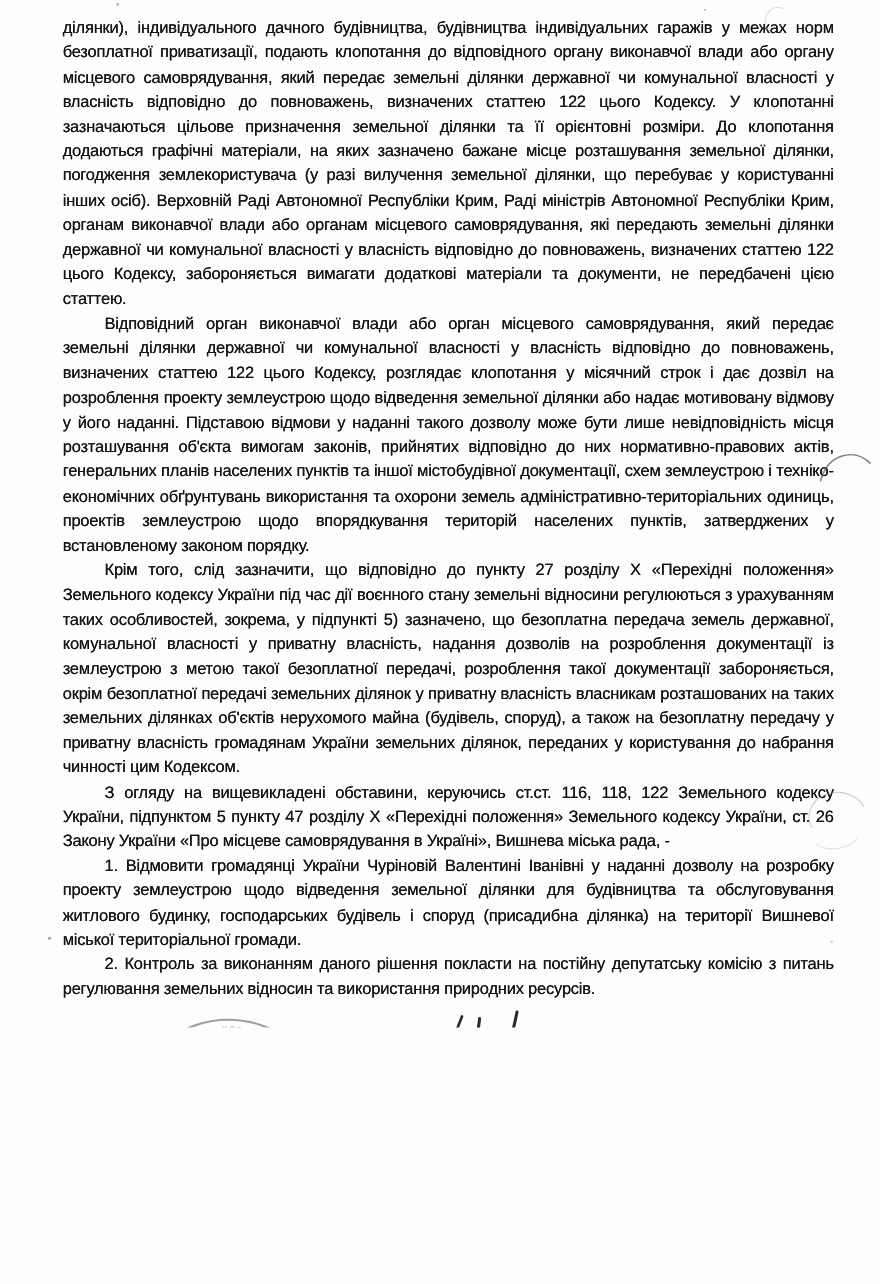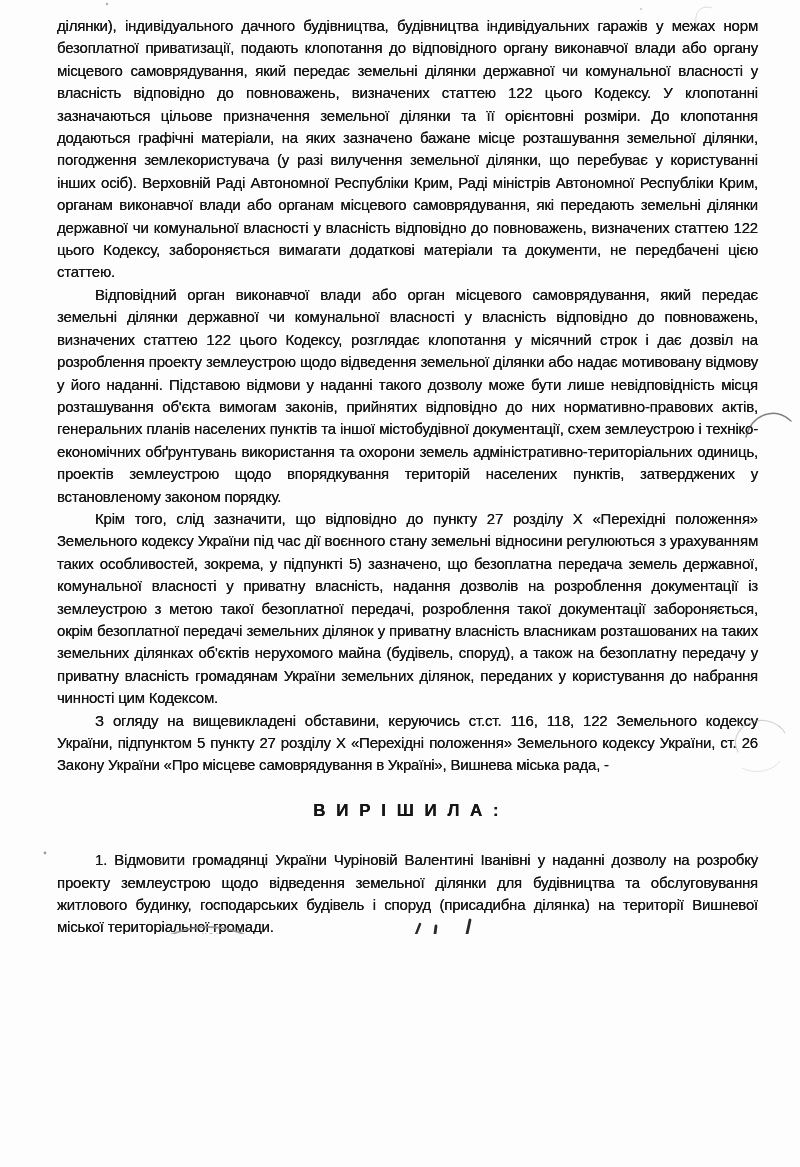--- a/index.html
+++ b/index.html
@@ -69,22 +69,21 @@
 </style>
 </head>
 <body>
 
 <div class="page">
 
   <div class="body-text">
     <p class="para no-indent">ділянки), індивідуального дачного будівництва, будівництва індивідуальних гаражів у межах норм безоплатної приватизації, подають клопотання до відповідного органу виконавчої влади або органу місцевого самоврядування, який передає земельні ділянки державної чи комунальної власності у власність відповідно до повноважень, визначених статтею 122 цього Кодексу. У клопотанні зазначаються цільове призначення земельної ділянки та її орієнтовні розміри. До клопотання додаються графічні матеріали, на яких зазначено бажане місце розташування земельної ділянки, погодження землекористувача (у разі вилучення земельної ділянки, що перебуває у користуванні інших осіб). Верховній Раді Автономної Республіки Крим, Раді міністрів Автономної Республіки Крим, органам виконавчої влади або органам місцевого самоврядування, які передають земельні ділянки державної чи комунальної власності у власність відповідно до повноважень, визначених статтею 122 цього Кодексу, забороняється вимагати додаткові матеріали та документи, не передбачені цією статтею.</p>
     <p class="para">Відповідний орган виконавчої влади або орган місцевого самоврядування, який передає земельні ділянки державної чи комунальної власності у власність відповідно до повноважень, визначених статтею 122 цього Кодексу, розглядає клопотання у місячний строк і дає дозвіл на розроблення проекту землеустрою щодо відведення земельної ділянки або надає мотивовану відмову у його наданні. Підставою відмови у наданні такого дозволу може бути лише невідповідність місця розташування об'єкта вимогам законів, прийнятих відповідно до них нормативно-правових актів, генеральних планів населених пунктів та іншої містобудівної документації, схем землеустрою і техніко-економічних обґрунтувань використання та охорони земель адміністративно-територіальних одиниць, проектів землеустрою щодо впорядкування територій населених пунктів, затверджених у встановленому законом порядку.</p>
     <p class="para">Крім того, слід зазначити, що відповідно до пункту 27 розділу X «Перехідні положення» Земельного кодексу України під час дії воєнного стану земельні відносини регулюються з урахуванням таких особливостей, зокрема, у підпункті 5) зазначено, що безоплатна передача земель державної, комунальної власності у приватну власність, надання дозволів на розроблення документації із землеустрою з метою такої безоплатної передачі, розроблення такої документації забороняється, окрім безоплатної передачі земельних ділянок у приватну власність власникам розташованих на таких земельних ділянках об'єктів нерухомого майна (будівель, споруд), а також на безоплатну передачу у приватну власність громадянам України земельних ділянок, переданих у користування до набрання чинності цим Кодексом.</p>
-    <p class="para">З огляду на вищевикладені обставини, керуючись ст.ст. 116, 118, 122 Земельного кодексу України, підпунктом 5 пункту 27 розділу X «Перехідні положення» Земельного кодексу України, ст. 26 Закону України «Про місцеве самоврядування в Україні», Вишнева міська рада, -</p>
-    <h2 class="resolution">В И Р І Ш И Л А :</h2>
+    <p class="para">З огляду на вищевикладені обставини, керуючись ст.ст. 116, 118, 122 Земельного кодексу України, підпунктом 5 пункту 47 розділу X «Перехідні положення» Земельного кодексу України, ст. 26 Закону України «Про місцеве самоврядування в Україні», Вишнева міська рада, -</p>
     <p class="para">1. Відмовити громадянці України Чуріновій Валентині Іванівні у наданні дозволу на розробку проекту землеустрою щодо відведення земельної ділянки для будівництва та обслуговування житлового будинку, господарських будівель і споруд (присадибна ділянка) на території Вишневої міської територіальної громади.</p>
     <p class="para">2. Контроль за виконанням даного рішення покласти на постійну депутатську комісію з питань регулювання земельних відносин та використання природних ресурсів.</p>
   </div>
 
   <div class="sig-row">
     <span>Міський голова</span>
     <span>Крім ДІКОВ</span>
   </div>
 
   <div class="footer-line prepared">

